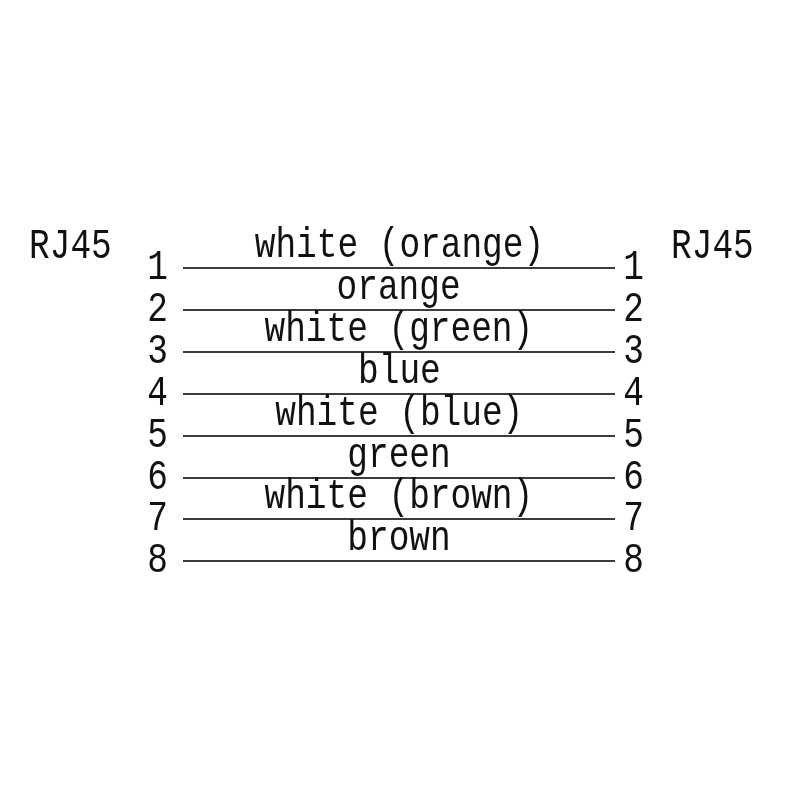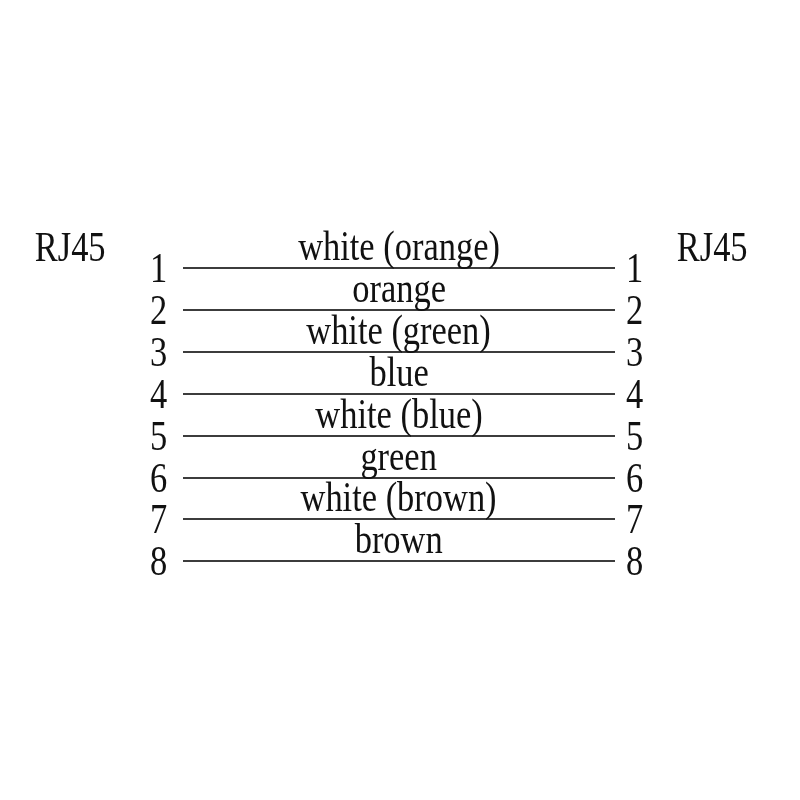--- a/index.html
+++ b/index.html
@@ -6,21 +6,21 @@
     margin: 0;
     padding: 0;
     background: #ffffff;
   }
   .canvas {
     position: relative;
     width: 800px;
     height: 800px;
     background: var(--bg, #ffffff);
     overflow: hidden;
-    font-family: Liberation Serif, serif;
+    font-family: Liberation Mono, monospace;
     color: var(--text, #111111);
   }
   
   .cond {
     display: inline-block;
     transform: scaleX(0.82);
     transform-origin: 50% 50%;
     white-space: nowrap;
   }
   .rj45 {

